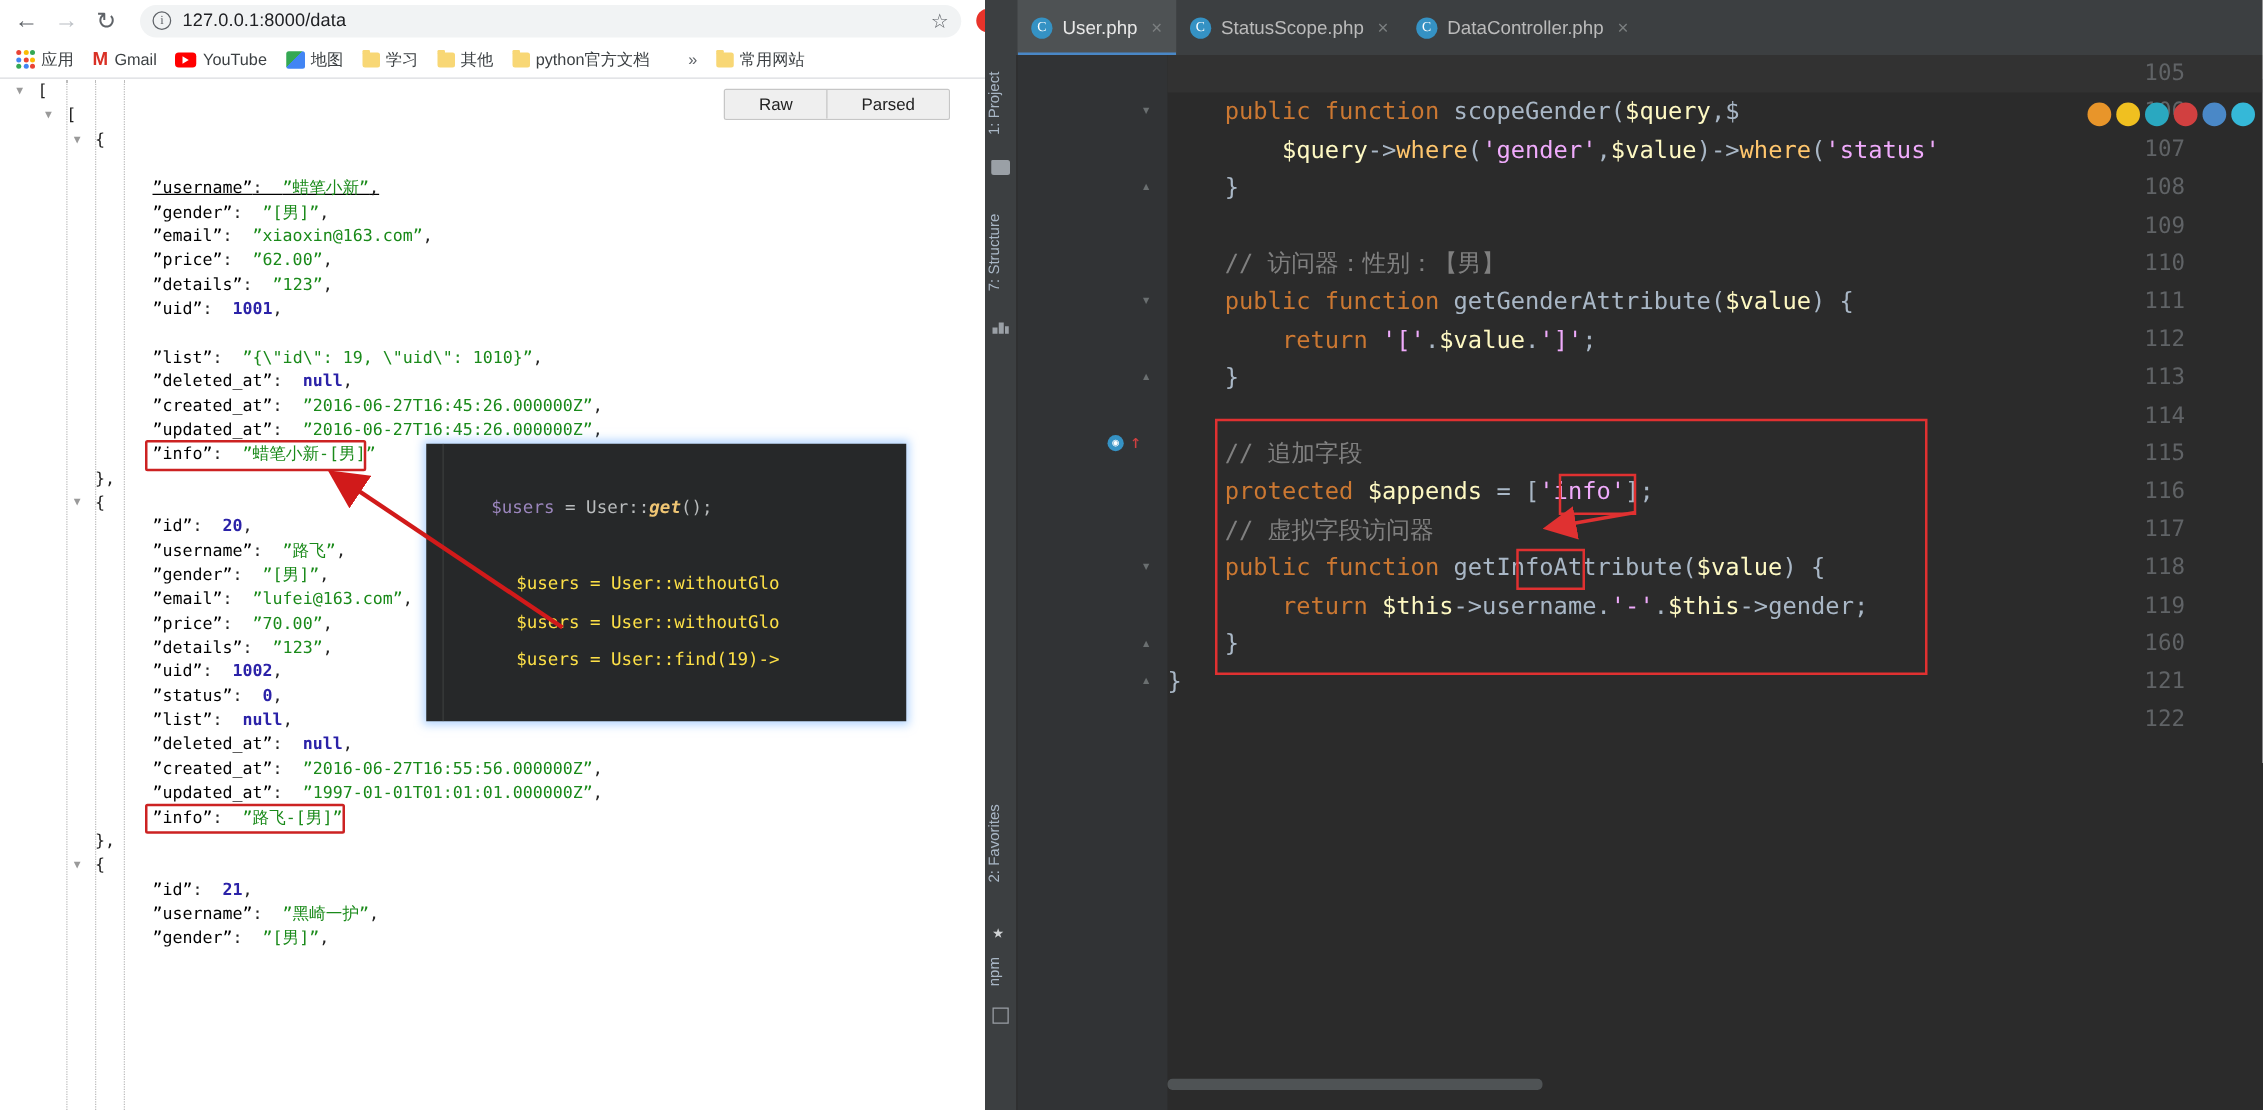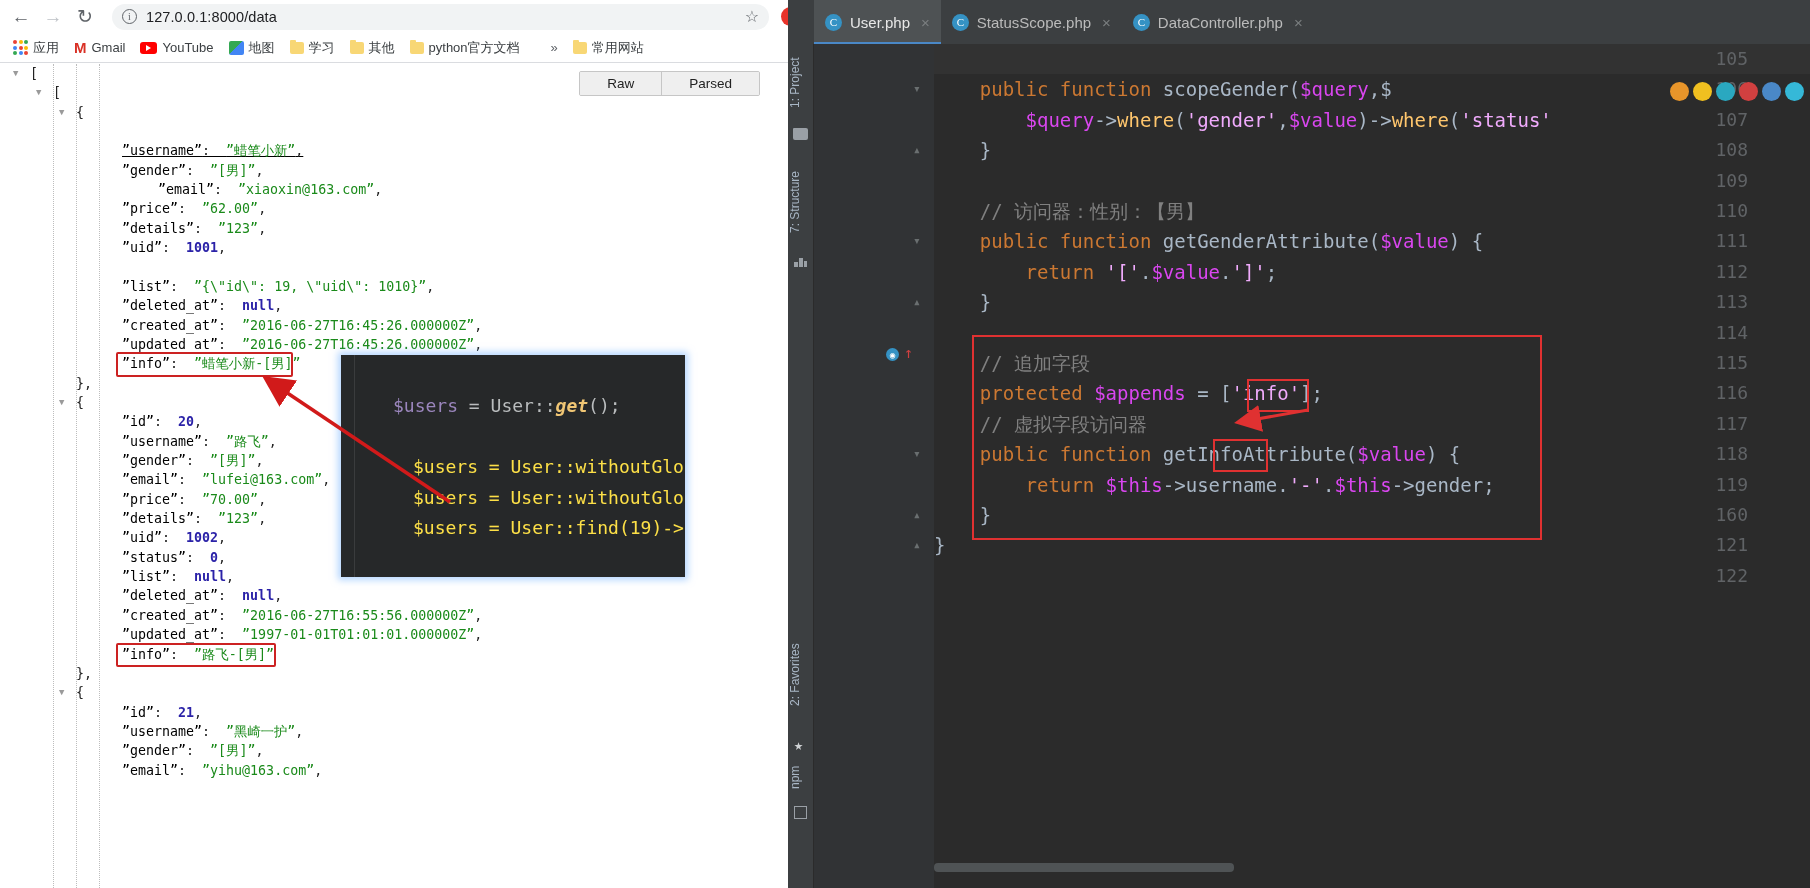--- a/index.html
+++ b/index.html
@@ -94,26 +94,26 @@
   .s { color: #1a8a1a; }
   .n { color: #2b22a8; font-weight: bold; }
   .nl { color: #2b22a8; font-weight: bold; }
   .p { color: #222; }
   .hl-box {
     position: absolute; border: 2px solid #cc2222; border-radius: 2px; pointer-events: none;
   }
 
   
   #code-overlay {
-    position: absolute; left: 341px; top: 355px; width: 344px; height: 222px;
+    position: absolute; left: 341px; top: 355px; width: 384px; height: 222px;
     background: #262829; z-index: 6;
     box-shadow: 0 0 7px 3px rgba(120,180,255,.55);
     overflow: hidden;
     font-family: "DejaVu Sans Mono", monospace;
-    font-size: 18px; line-height: 30.5px;
+    font-size: 14px; line-height: 30.5px;
   }
   #code-overlay .cl { white-space: pre; padding-left: 52px; }
   #code-overlay .gut { position:absolute; left:9px; top:0; bottom:0; width:5px; border-right:1px solid #3a3c3d;}
   .cvar { color: #9b86bd; }
   .cop  { color: #b9bcbd; }
   .ccls { color: #b9bcbd; }
   .cfn  { color: #f0c674; font-style: italic; font-weight: bold; }
   .ckw  { color: #cc7832; }
   .cdim { color: #fde047; }
 
@@ -164,21 +164,21 @@
   }
   .fold {
     position: absolute; left: 95px; width: 16px; text-align: center;
     color: #6a6f70; font-size: 13px; line-height: 30.4px;
   }
   .code-line {
     position: absolute; left: 120px; right: 0; white-space: pre;
     font-size: 19px; line-height: 30.4px; color: #a9b7c6;
   }
   .k-kw { color: #cc7832; }
-  .k-var { color: #d946ef; }
+  .k-var { color: #fef9c3; }
   .k-str { color: #f0abfc; }
   .k-cm { color: #808080; }
   .k-meth { color: #ffc66d; }
   .ide-hl { position: absolute; border: 2px solid #e03131; z-index: 3; pointer-events: none; }
   .current-line-band {
     position: absolute; left: 120px; right: 0; height: 30.4px; background: #323232;
   }
   .scroll-h {
     position: absolute; left: 120px; bottom: 16px; height: 9px; background: #4f5355; border-radius: 4px;
   }
@@ -282,21 +282,21 @@
     <div class="jv-tab">Raw</div>
     <div class="jv-tab">Parsed</div>
   </div>
 
   <div id="json-body">
       <div class="jline" style="top: 0px; position: absolute; left: 0px; right: 0px;"><span class="tri" style="left:13px">▼</span><span style="padding-left:30px"></span><span class="p">[</span></div>
       <div class="jline" style="top: 19.35px; position: absolute; left: 0px; right: 0px;"><span class="tri" style="left:36px">▼</span><span style="padding-left:53px"></span><span class="p">[</span></div>
       <div class="jline" style="top: 38.7px; position: absolute; left: 0px; right: 0px;"><span class="tri" style="left:59px">▼</span><span style="padding-left:76px"></span><span class="p">{</span></div>
       <div class="jline" style="top: 77.4px; position: absolute; left: 0px; right: 0px; text-decoration: underline;"><span style="padding-left:122px"></span><span class="k">”username”</span><span class="p">:  </span><span class="s">”蜡笔小新”</span><span class="p">,</span></div>
       <div class="jline" style="top: 96.75px; position: absolute; left: 0px; right: 0px;"><span style="padding-left:122px"></span><span class="k">”gender”</span><span class="p">:  </span><span class="s">”[男]”</span><span class="p">,</span></div>
-      <div class="jline" style="top: 116.1px; position: absolute; left: 0px; right: 0px; margin-left: 36px;"><span style="padding-left:122px"></span><span class="k">”email”</span><span class="p">:  </span><span class="s">”xiaoxin@163.com”</span><span class="p">,</span></div>
+      <div class="jline" style="top: 116.1px; position: absolute; left: 0px; right: 0px;"><span style="padding-left:122px"></span><span class="k">”email”</span><span class="p">:  </span><span class="s">”xiaoxin@163.com”</span><span class="p">,</span></div>
       <div class="jline" style="top: 135.45px; position: absolute; left: 0px; right: 0px;"><span style="padding-left:122px"></span><span class="k">”price”</span><span class="p">:  </span><span class="s">”62.00”</span><span class="p">,</span></div>
       <div class="jline" style="top: 154.8px; position: absolute; left: 0px; right: 0px;"><span style="padding-left:122px"></span><span class="k">”details”</span><span class="p">:  </span><span class="s">”123”</span><span class="p">,</span></div>
       <div class="jline" style="top: 174.15px; position: absolute; left: 0px; right: 0px;"><span style="padding-left:122px"></span><span class="k">”uid”</span><span class="p">:  </span><span class="n">1001</span><span class="p">,</span></div>
       <div class="jline" style="top: 212.85px; position: absolute; left: 0px; right: 0px;"><span style="padding-left:122px"></span><span class="k">”list”</span><span class="p">:  </span><span class="s">”{\"id\": 19, \"uid\": 1010}”</span><span class="p">,</span></div>
       <div class="jline" style="top: 232.2px; position: absolute; left: 0px; right: 0px;"><span style="padding-left:122px"></span><span class="k">”deleted_at”</span><span class="p">:  </span><span class="nl">null</span><span class="p">,</span></div>
       <div class="jline" style="top: 251.55px; position: absolute; left: 0px; right: 0px;"><span style="padding-left:122px"></span><span class="k">”created_at”</span><span class="p">:  </span><span class="s">”2016-06-27T16:45:26.000000Z”</span><span class="p">,</span></div>
       <div class="jline" style="top: 270.9px; position: absolute; left: 0px; right: 0px;"><span style="padding-left:122px"></span><span class="k">”updated_at”</span><span class="p">:  </span><span class="s">”2016-06-27T16:45:26.000000Z”</span><span class="p">,</span></div>
       <div class="jline" style="top: 290.25px; position: absolute; left: 0px; right: 0px;"><span style="padding-left:122px"></span><span class="k">”info”</span><span class="p">:  </span><span class="s">”蜡笔小新-[男]”</span></div>
       <div class="jline" style="top: 309.6px; position: absolute; left: 0px; right: 0px;"><span style="padding-left:76px"></span><span class="p">},</span></div>
       <div class="jline" style="top: 328.95px; position: absolute; left: 0px; right: 0px;"><span class="tri" style="left:59px">▼</span><span style="padding-left:76px"></span><span class="p">{</span></div>
@@ -311,21 +311,20 @@
       <div class="jline" style="top: 503.1px; position: absolute; left: 0px; right: 0px;"><span style="padding-left:122px"></span><span class="k">”list”</span><span class="p">:  </span><span class="nl">null</span><span class="p">,</span></div>
       <div class="jline" style="top: 522.45px; position: absolute; left: 0px; right: 0px;"><span style="padding-left:122px"></span><span class="k">”deleted_at”</span><span class="p">:  </span><span class="nl">null</span><span class="p">,</span></div>
       <div class="jline" style="top: 541.8px; position: absolute; left: 0px; right: 0px;"><span style="padding-left:122px"></span><span class="k">”created_at”</span><span class="p">:  </span><span class="s">”2016-06-27T16:55:56.000000Z”</span><span class="p">,</span></div>
       <div class="jline" style="top: 561.15px; position: absolute; left: 0px; right: 0px;"><span style="padding-left:122px"></span><span class="k">”updated_at”</span><span class="p">:  </span><span class="s">”1997-01-01T01:01:01.000000Z”</span><span class="p">,</span></div>
       <div class="jline" style="top: 580.5px; position: absolute; left: 0px; right: 0px;"><span style="padding-left:122px"></span><span class="k">”info”</span><span class="p">:  </span><span class="s">”路飞-[男]”</span></div>
       <div class="jline" style="top: 599.85px; position: absolute; left: 0px; right: 0px;"><span style="padding-left:76px"></span><span class="p">},</span></div>
       <div class="jline" style="top: 619.2px; position: absolute; left: 0px; right: 0px;"><span class="tri" style="left:59px">▼</span><span style="padding-left:76px"></span><span class="p">{</span></div>
       <div class="jline" style="top: 638.55px; position: absolute; left: 0px; right: 0px;"><span style="padding-left:122px"></span><span class="k">”id”</span><span class="p">:  </span><span class="n">21</span><span class="p">,</span></div>
       <div class="jline" style="top: 657.9px; position: absolute; left: 0px; right: 0px;"><span style="padding-left:122px"></span><span class="k">”username”</span><span class="p">:  </span><span class="s">”黑崎一护”</span><span class="p">,</span></div>
       <div class="jline" style="top: 677.25px; position: absolute; left: 0px; right: 0px;"><span style="padding-left:122px"></span><span class="k">”gender”</span><span class="p">:  </span><span class="s">”[男]”</span><span class="p">,</span></div>
-      <div class="jline" style="top: 696.6px; position: absolute; left: 0px; right: 0px;"><span style="padding-left:122px"></span><span class="k">”email”</span><span class="p">:  </span><span class="s">”yihu@163.com”</span><span class="p">,</span></div>
       <div class="guide" style="left: 53px;"></div>
       <div class="guide" style="left: 76px;"></div>
       <div class="guide" style="left: 99px;"></div>
       <div class="hl-box" style="left: 116px; top: 288.25px; width: 177.2px; height: 24.35px;"></div>
       <div class="hl-box" style="left: 116px; top: 578.5px; width: 160px; height: 24.35px;"></div>
     </div>
 </div>
 
 <svg id="arrow-svg">
   <defs>

